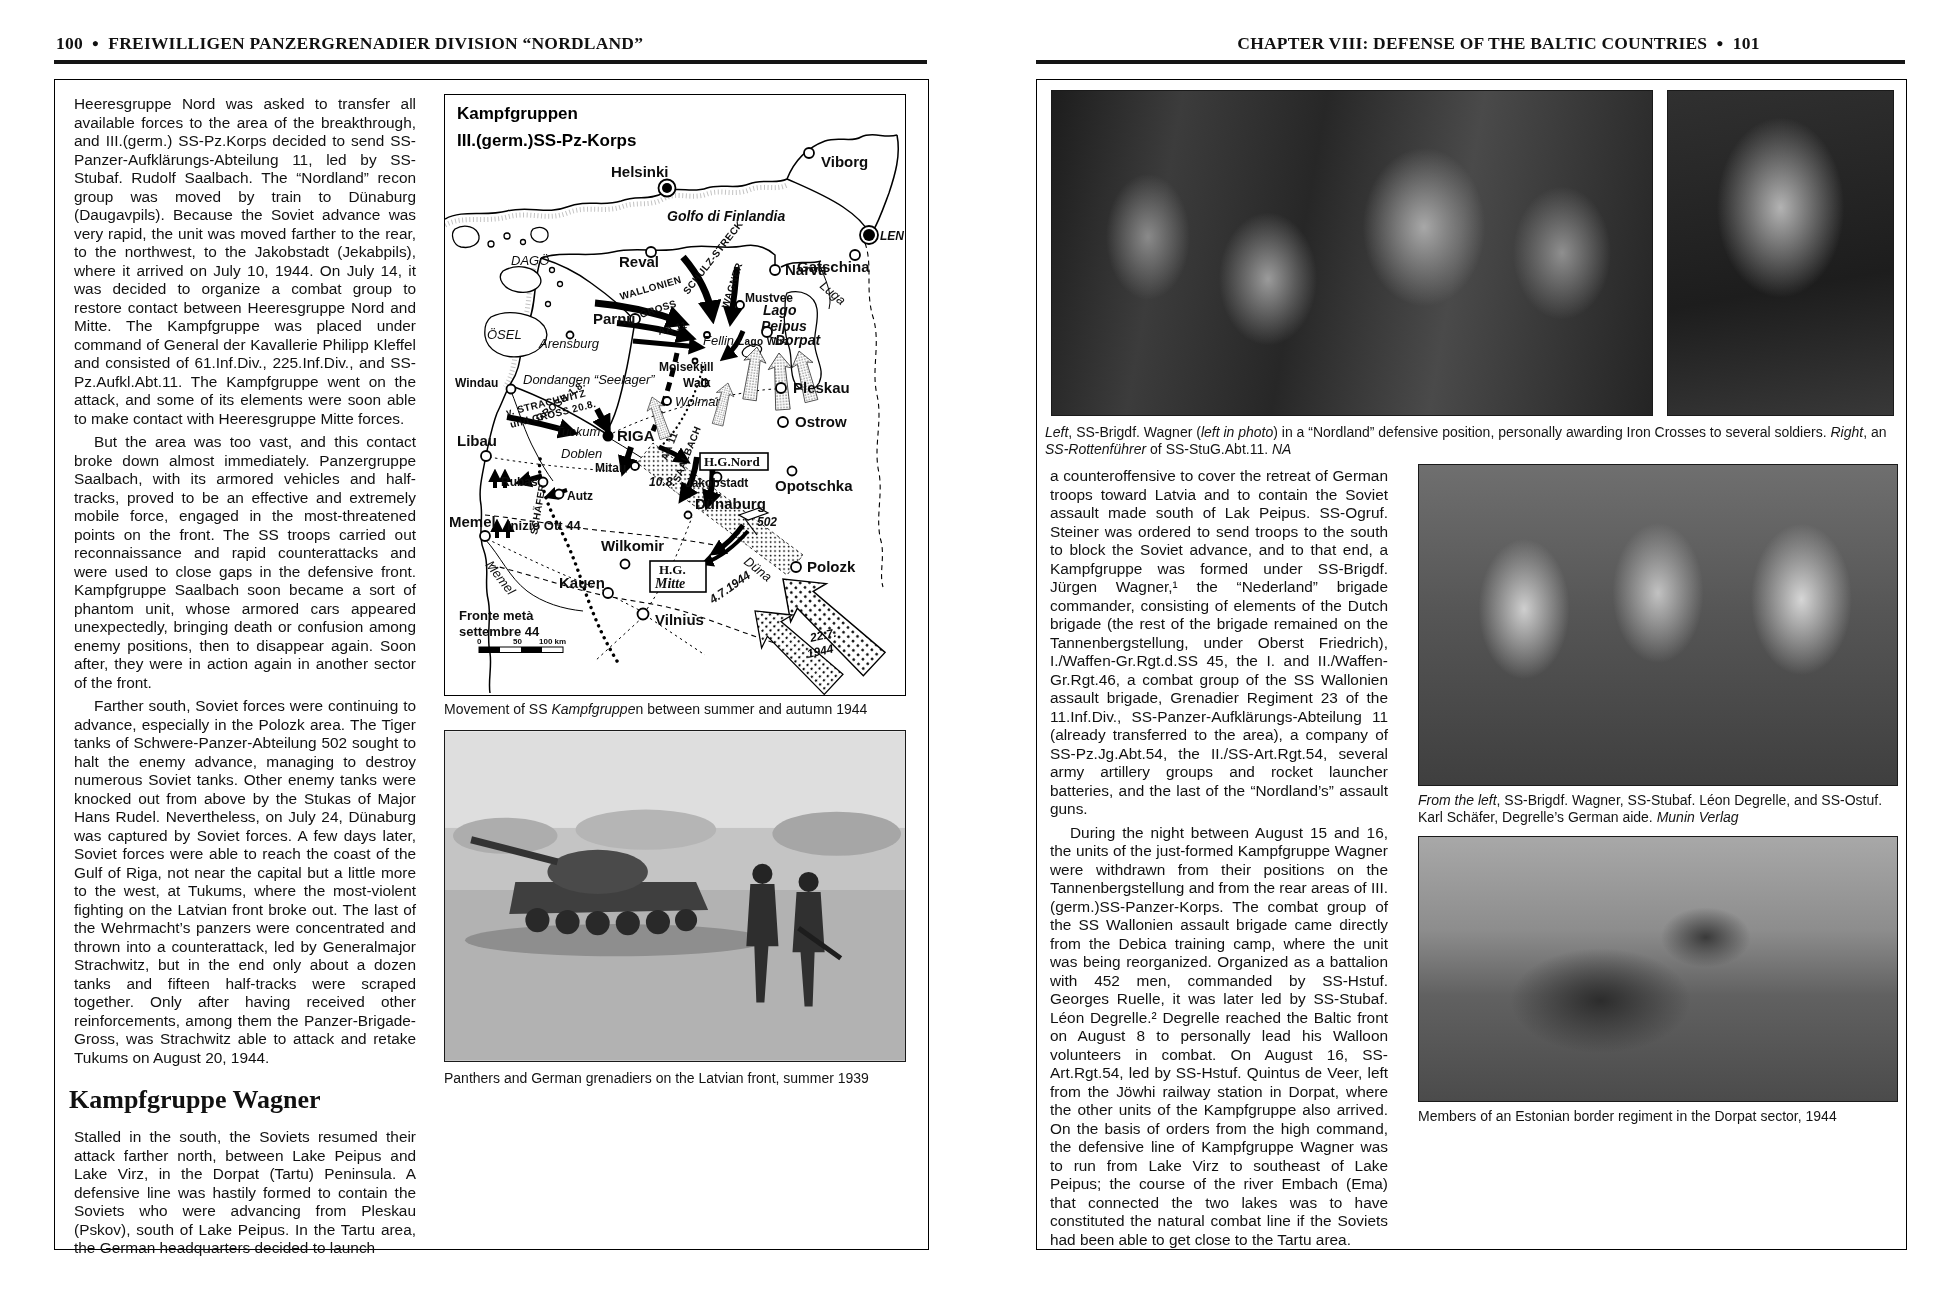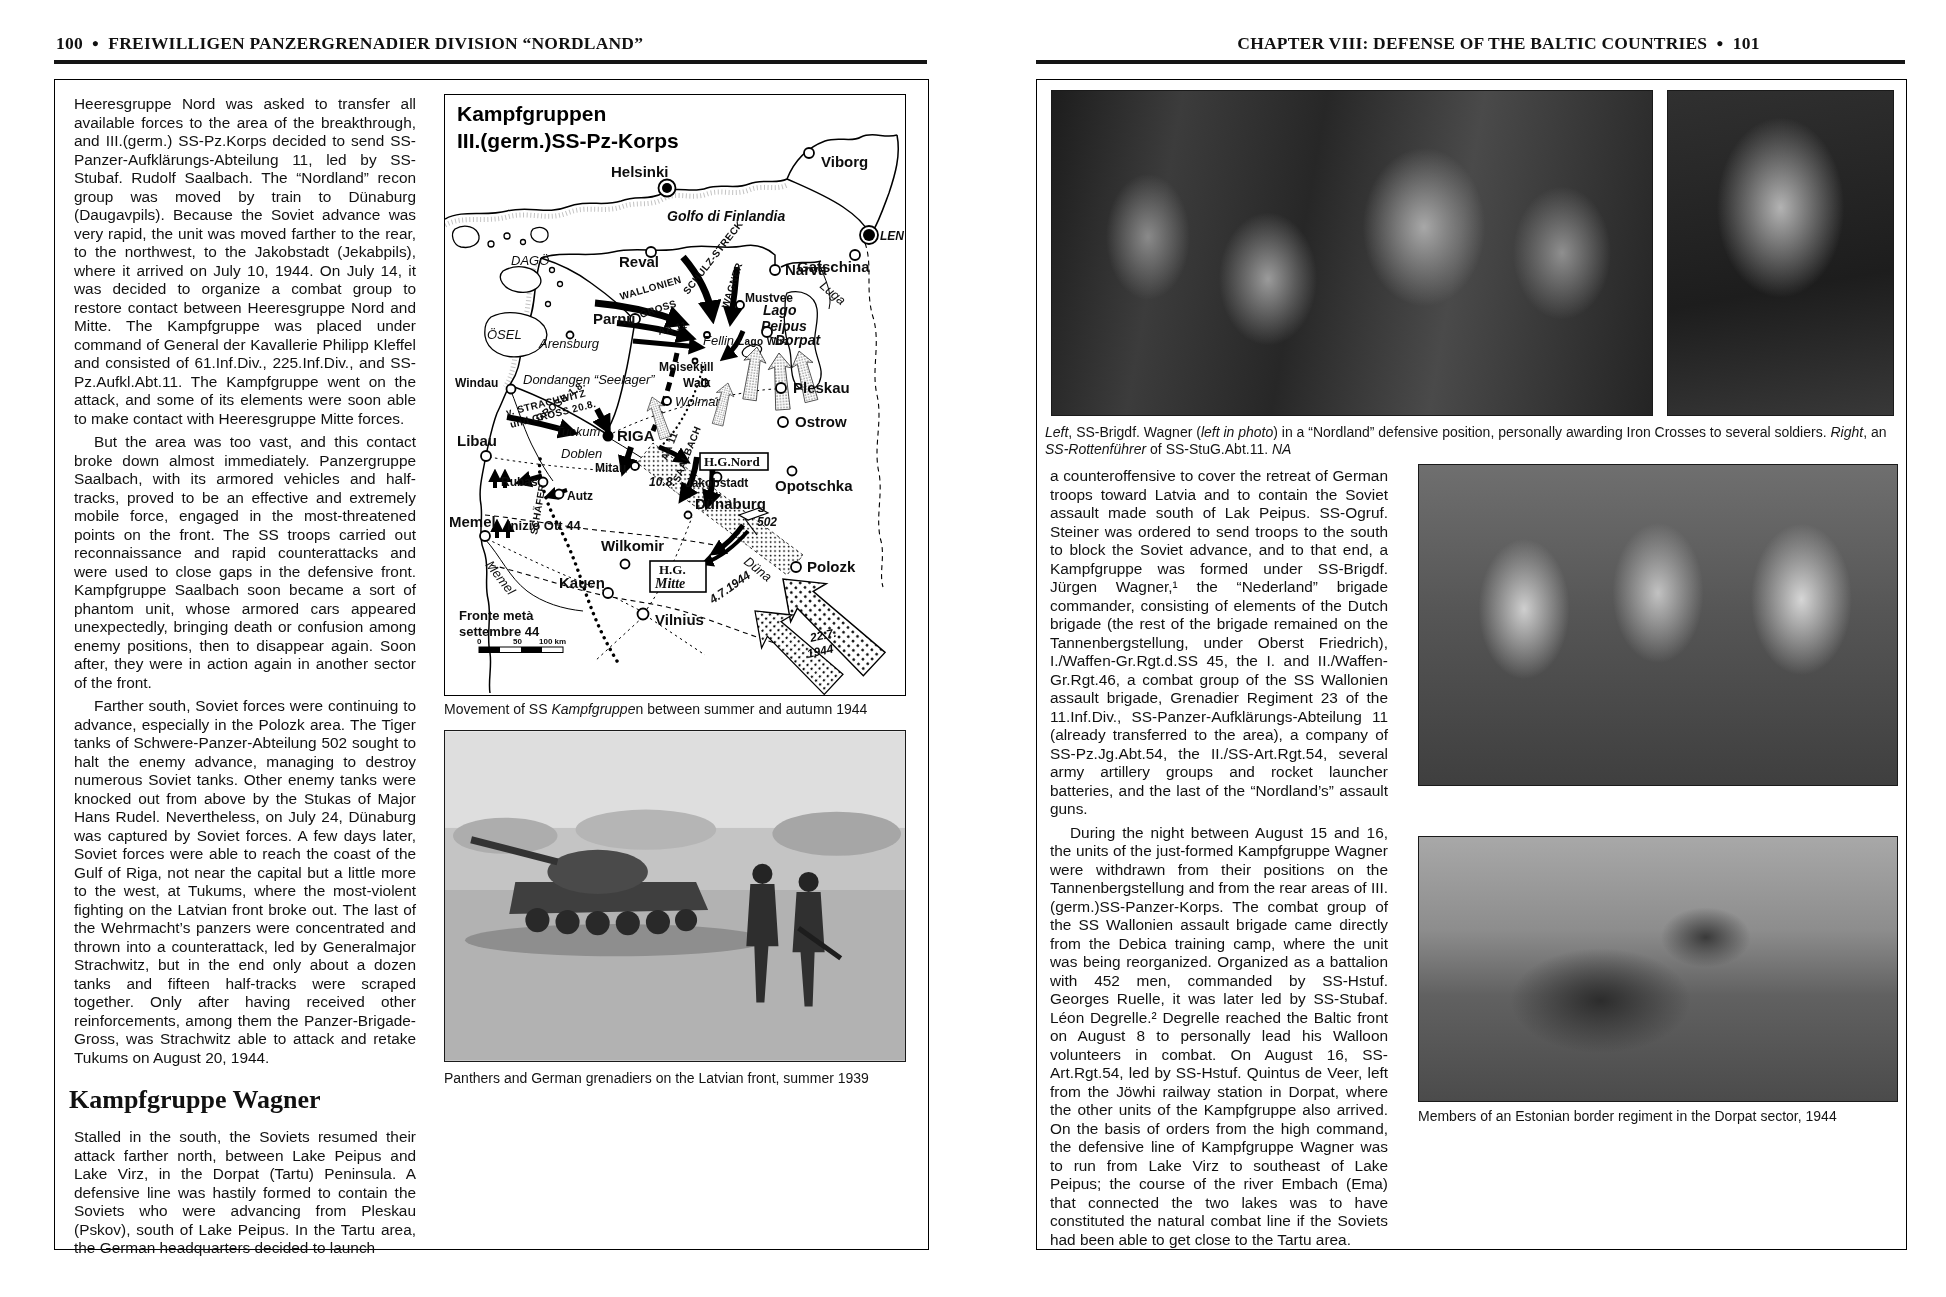--- a/index.html
+++ b/index.html
@@ -24,21 +24,21 @@
   #col-left{position:absolute;left:14px;top:10px;width:352px}
   .art-title{font-size:27px;line-height:31px;font-weight:700;margin:2px 0 15px 0}
   .bodytext p{font-size:15.4px;line-height:18.5px;text-align:justify;margin:5px;
               font-family:Liberation Sans, sans-serif}
   .bodytext p.ind{text-indent:20px}
   .sec-title{font-size:26px;line-height:30px;font-weight:700;margin:18px 0 13px 0}
 
   
   #map-fig{position:absolute;left:389px;top:14px;width:460px;height:600px;border:1.6px solid #000;background:#fff}
   #map-title{position:absolute;left:12px;top:5px;z-index:2;
-             font-family:"Liberation Sans",sans-serif;font-weight:700;font-size:21px;line-height:27px;color:#000}
+             font-family:"Liberation Sans",sans-serif;font-weight:700;font-size:17px;line-height:27px;color:#000}
   #mapsvg{position:absolute;left:0;top:0;width:100%;height:100%}
 
   .figcap{position:absolute;font-family:"Liberation Sans",sans-serif;font-size:14px;line-height:16.5px;color:#141414}
   #cap-map{left:389px;top:621px;width:460px}
   #cap-tank{left:389px;top:990px;width:460px}
 
   .photo{position:absolute;border:1px solid #1a1a1a;overflow:hidden}
   #ph-tank{left:389px;top:650px;width:460px;height:330px}
 
   
@@ -387,16 +387,17 @@
   <div class="photo" id="ph-a"></div>
   <div class="photo" id="ph-b"></div>
   <div class="figcap" id="cap-top"><span style="font-style: italic;">Left</span><span>, SS-Brigdf. Wagner (</span><span style="font-style: italic;">left in photo</span><span>) in a “Nordland” defensive position, personally awarding Iron Crosses to several soldiers. </span><span style="font-style: italic;">Right</span><span>, an </span><span style="font-style: italic;">SS-Rottenführer</span><span> of SS-StuG.Abt.11. </span><span style="font-style: italic;">NA</span></div>
 
   <div id="col-right" class="bodytext">
     <p>a counteroffensive to cover the retreat of German troops toward Latvia and to contain the Soviet assault made south of Lak Peipus. SS-Ogruf. Steiner was ordered to send troops to the south to block the Soviet advance, and to that end, a Kampfgruppe was formed under SS-Brigdf. Jürgen Wagner,¹ the “Nederland” brigade commander, consisting of elements of the Dutch brigade (the rest of the brigade remained on the Tannenbergstellung, under Oberst Friedrich), I./Waffen-Gr.Rgt.d.SS 45, the I. and II./Waffen-Gr.Rgt.46, a combat group of the SS Wallonien assault brigade, Grenadier Regiment 23 of the 11.Inf.Div., SS-Panzer-Aufklärungs-Abteilung 11 (already transferred to the area), a company of SS-Pz.Jg.Abt.54, the II./SS-Art.Rgt.54, several army artillery groups and rocket launcher batteries, and the last of the “Nordland’s” assault guns.</p>
     <p class="ind">During the night between August 15 and 16, the units of the just-formed Kampfgruppe Wagner were withdrawn from their positions on the Tannenbergstellung and from the rear areas of III.(germ.)SS-Panzer-Korps. The combat group of the SS Wallonien assault brigade came directly from the Debica training camp, where the unit was being reorganized. Organized as a battalion with 452 men, commanded by SS-Hstuf. Georges Ruelle, it was later led by SS-Stubaf. Léon Degrelle.² Degrelle reached the Baltic front on August 8 to personally lead his Walloon volunteers in combat. On August 16, SS-Art.Rgt.54, led by SS-Hstuf. Quintus de Veer, left from the Jöwhi railway station in Dorpat, where the other units of the Kampfgruppe also arrived. On the basis of orders from the high command, the defensive line of Kampfgruppe Wagner was to run from Lake Virz to southeast of Lake Peipus; the course of the river Embach (Ema) that connected the two lakes was to have constituted the natural combat line if the Soviets had been able to get close to the Tartu area.</p>
   </div>
 
   <div class="photo" id="ph-c"></div>
+  <div class="figcap" id="cap-group"><span style="font-style: italic;">From the left</span><span>, SS-Brigdf. Wagner, SS-Stubaf. Léon Degrelle, and SS-Ostuf. Karl Schäfer, Degrelle’s German aide. </span><span style="font-style: italic;">Munin Verlag</span></div>
 
   <div class="photo" id="ph-d"></div>
   <div class="figcap" id="cap-rifle">Members of an Estonian border regiment in the Dorpat sector, 1944</div>
 </div>
 
 </body></html>

